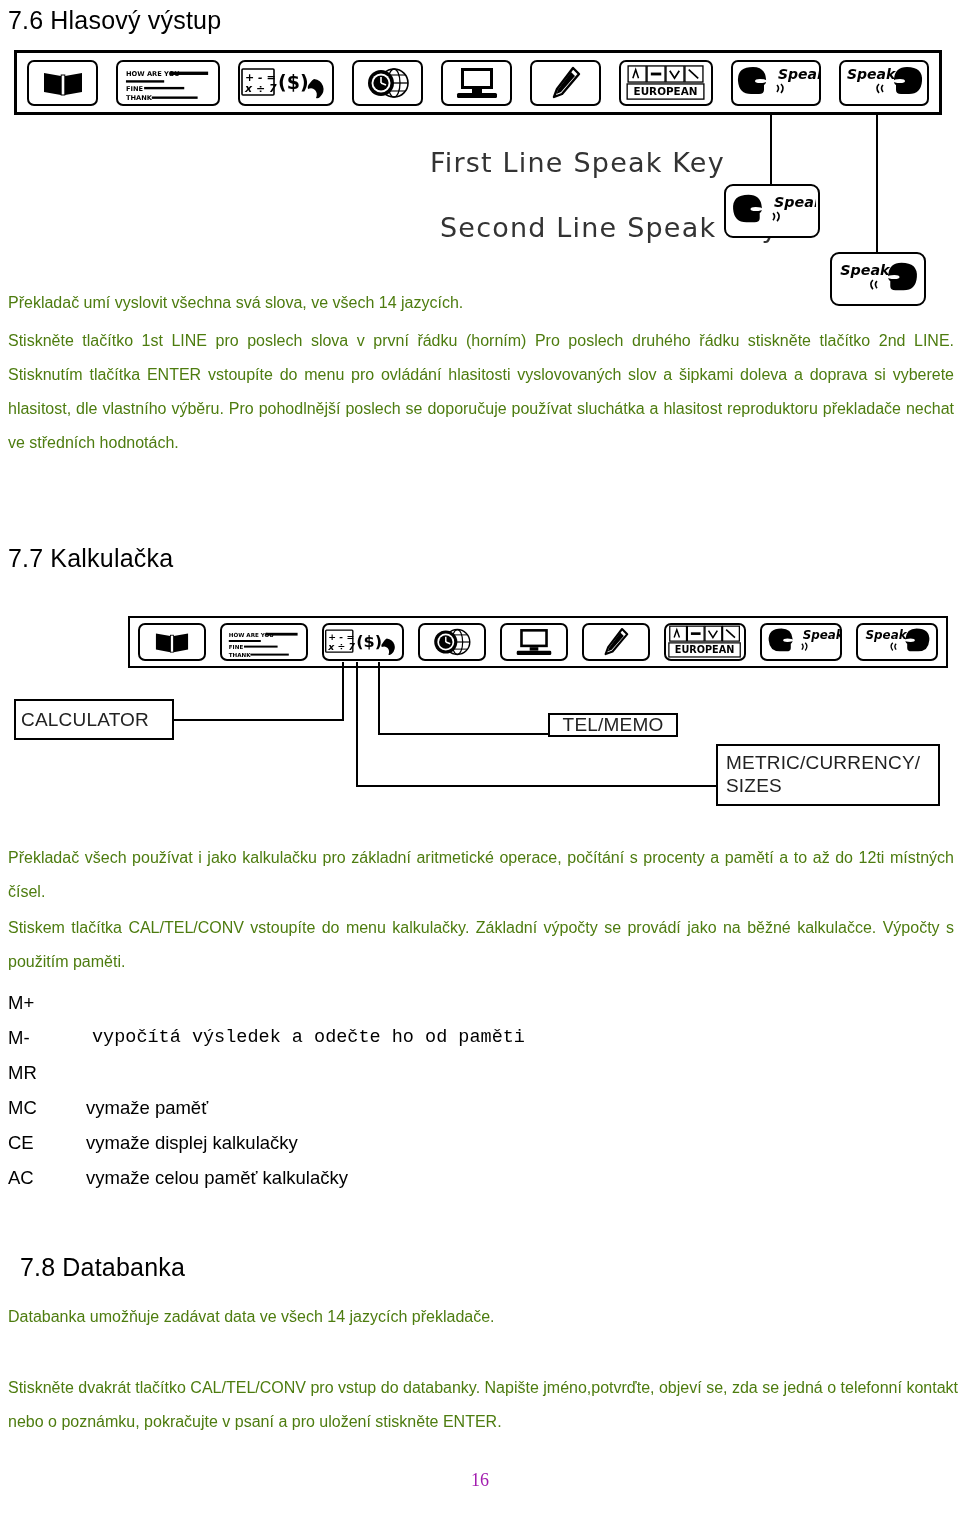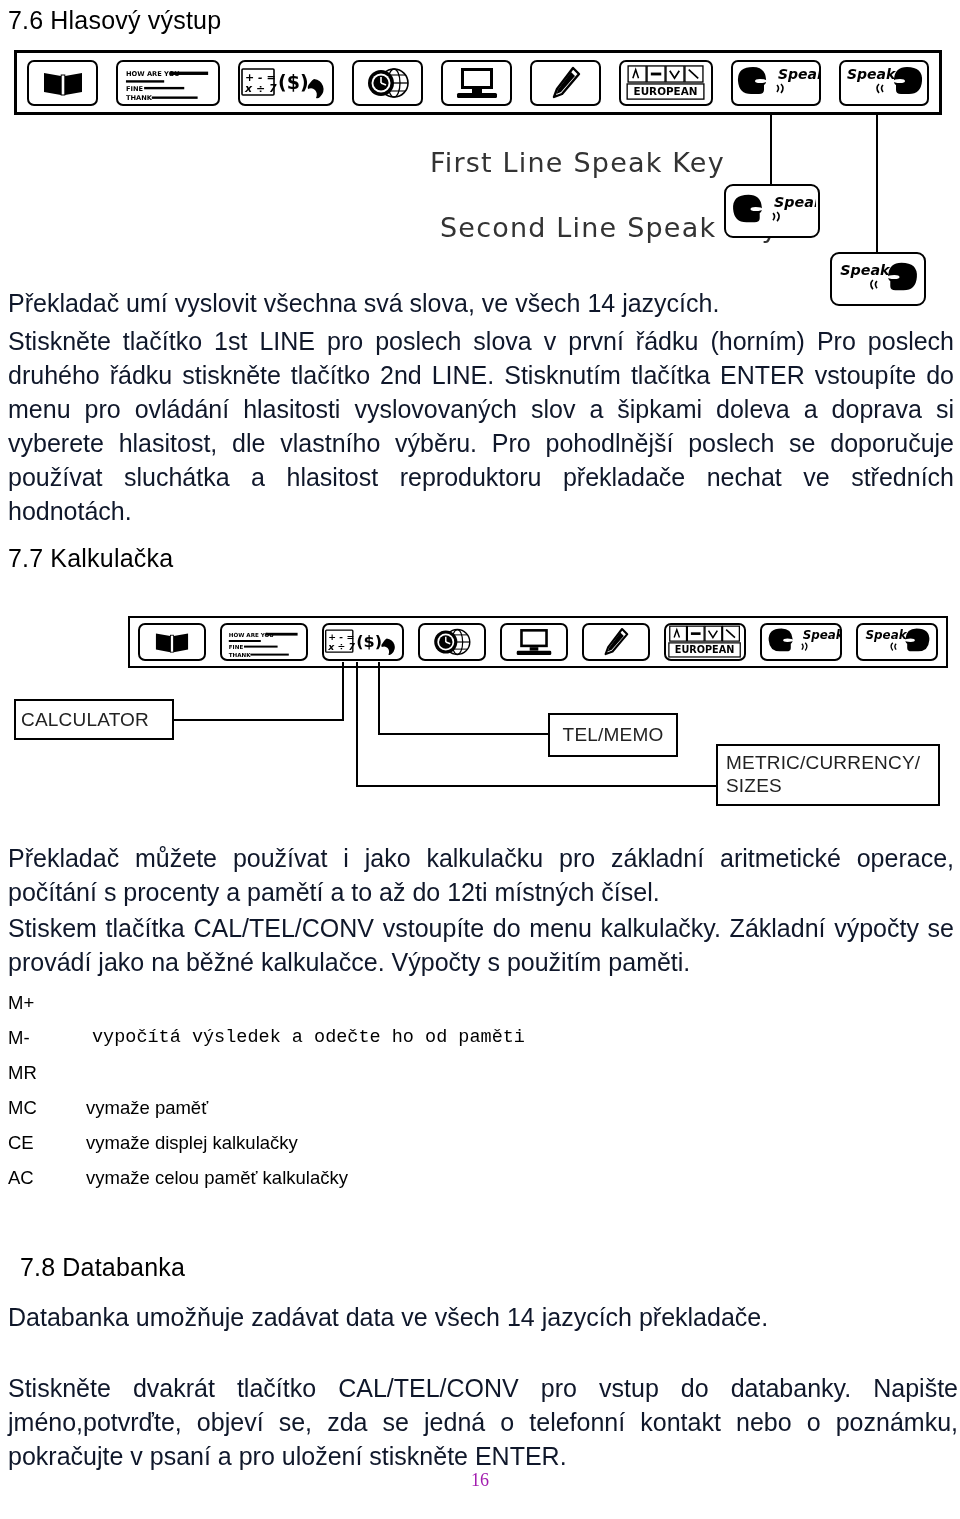--- a/index.html
+++ b/index.html
@@ -29,24 +29,24 @@
     font-weight: normal;
     letter-spacing: 0.2px;
     color: #000;
     display: flex;
     align-items: baseline;
   }
   .section-heading .num { margin-right: 7px; }
 
   
   .para {
-    font-size: 25px;
+    font-size: 16px;
     line-height: 34px;
     text-align: justify;
-    color: #0f172a;
+    color: #4d7c0f;
   }
   .para.nojust { text-align: left; }
 
   
   .diagram { position: relative; }
 
   .keybar {
     border: 2px solid #000;
     background: #fff;
     display: flex;
@@ -379,29 +379,29 @@
     <div class="connector h" style="left:172px; top:119px; width:172px;"></div>
 
     <div class="connector v" style="left:356px; top:62px; height:124px;"></div>
     <div class="connector h" style="left:356px; top:185px; width:362px;"></div>
 
     <div class="connector v" style="left:378px; top:62px; height:72px;"></div>
     <div class="connector h" style="left:378px; top:133px; width:172px;"></div>
 
     <div class="labelbox" style="left:14px; top:99px; width:160px; height:41px; display:flex; align-items:center;">CALCULATOR</div>
 
-    <div class="labelbox" style="left:548px; top:113px; width:130px; height:44px; display:flex; align-items:center; justify-content:center;">TEL/MEMO</div>
+    <div class="labelbox" style="left:548px; top:113px; width:130px; height:24px; display:flex; align-items:center; justify-content:center;">TEL/MEMO</div>
 
     <div class="labelbox" style="left:716px; top:144px; width:224px; height:62px; padding:5px 8px;">
       <div>METRIC/CURRENCY/</div>
       <div>SIZES</div>
     </div>
   </div>
 
-  <div class="para" style="position:absolute; left:8px; top:841px; width:946px;">Překladač můžete používat i jako kalkulačku pro základní aritmetické operace, počítání s procenty a pamětí a to až do 12ti místných čísel.</div>
+  <div class="para" style="position:absolute; left:8px; top:841px; width:946px;">Překladač všech používat i jako kalkulačku pro základní aritmetické operace, počítání s procenty a pamětí a to až do 12ti místných čísel.</div>
 
   <div class="para" style="position:absolute; left:8px; top:911px; width:946px;">Stiskem tlačítka CAL/TEL/CONV vstoupíte do menu kalkulačky. Základní výpočty se provádí jako na běžné kalkulačce. Výpočty s použitím paměti.</div>
 
   <div class="memlist" style="position:absolute; left:8px; top:985px; width:640px;">
 
     <div class="memrow">
       <span class="code">M+</span>
     </div>
     <div class="memrow">
       <span class="code">M-</span>

